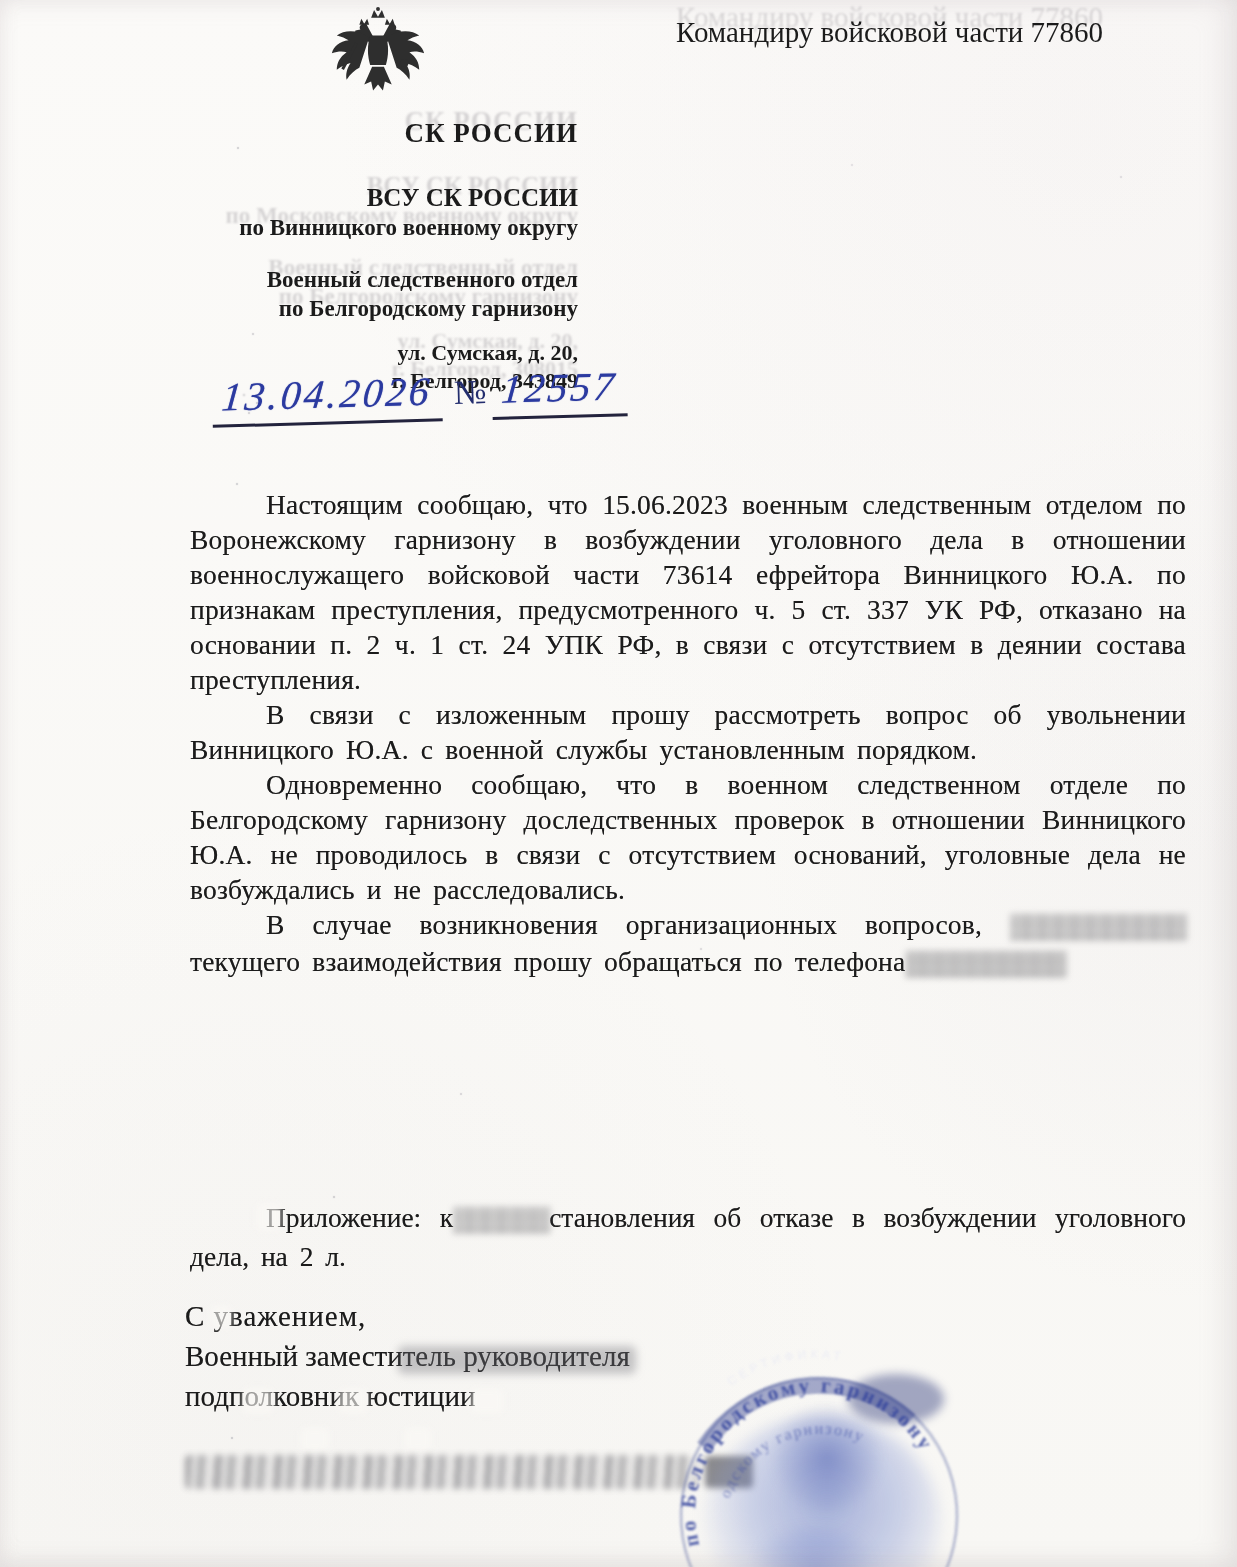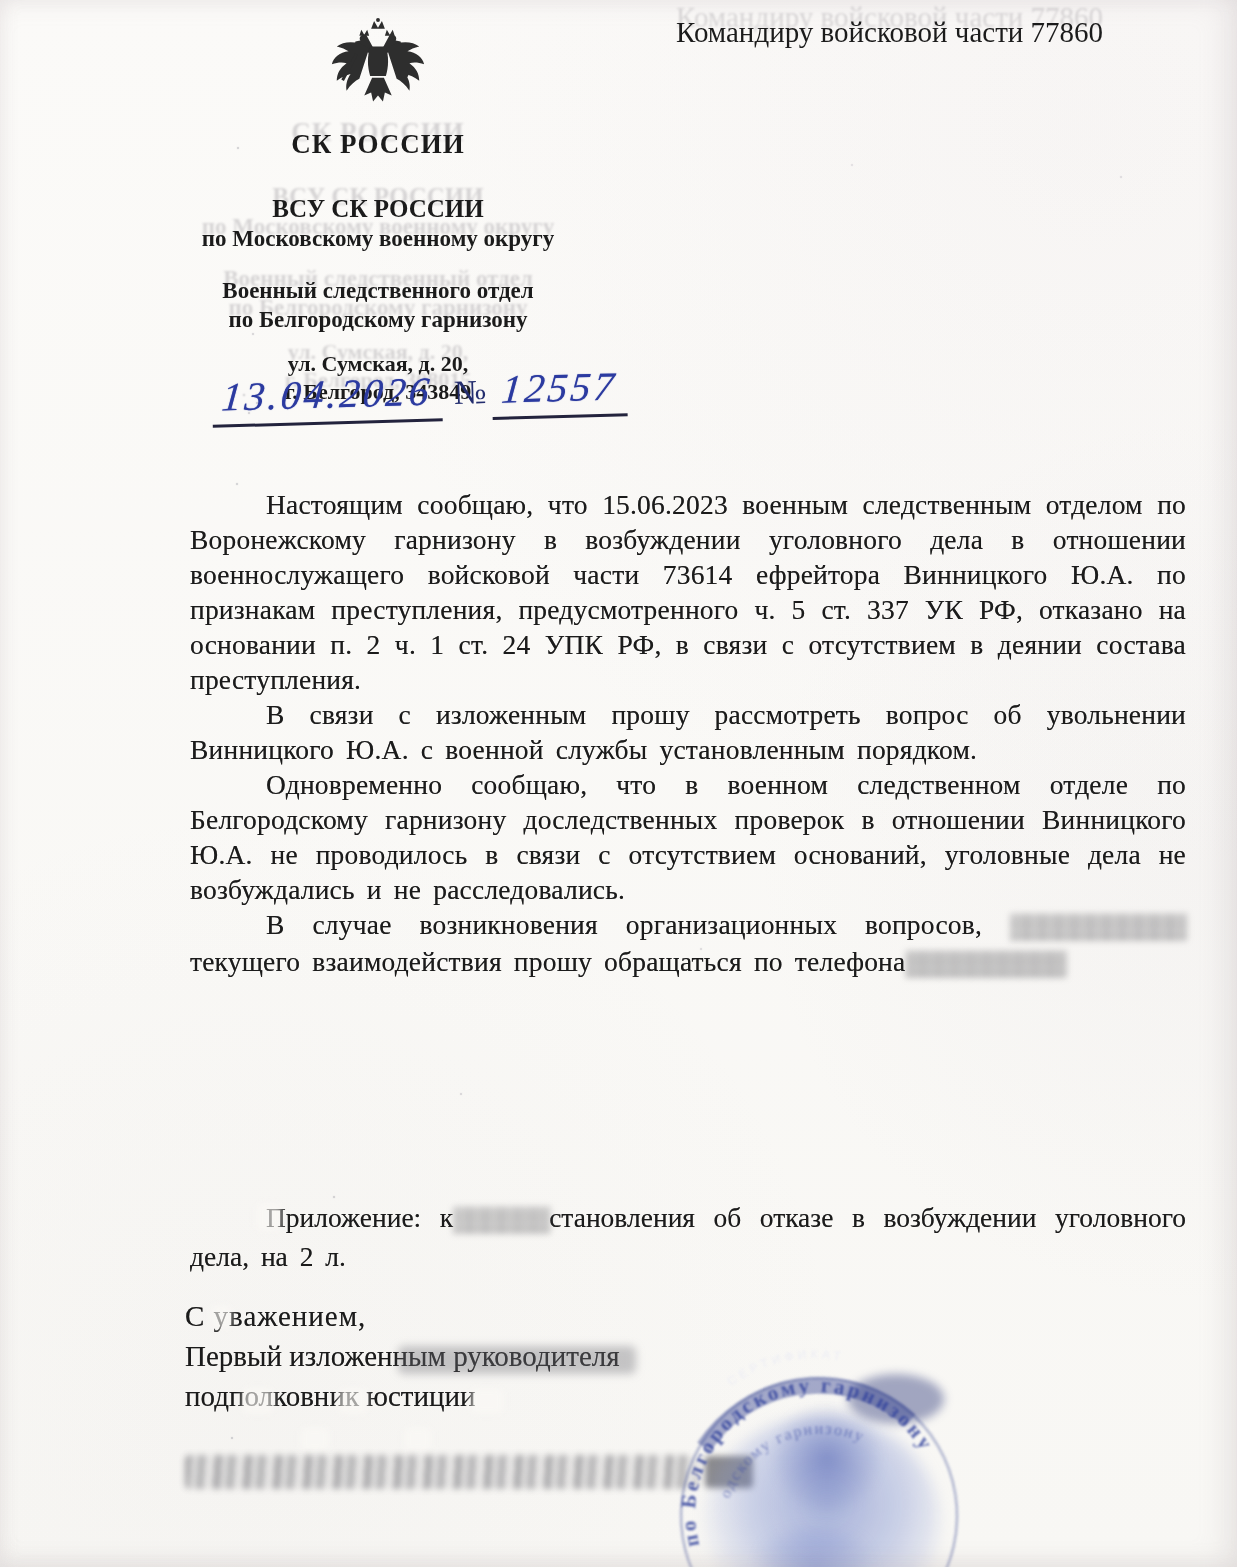--- a/index.html
+++ b/index.html
@@ -24,21 +24,21 @@
   
   .speck{position:absolute;left:0;top:0;width:2px;height:2px;border-radius:50%;background:transparent;
     box-shadow:
       237px 147px 1px #8d8d96, 252px 333px 1px #9a96a0, 243px 394px 2px #827f8a,
       256px 402px 1px #8d8a93, 248px 412px 1px #97949e, 236px 483px 1px #90909a,
       808px 513px 1px #a7a4ae, 851px 164px 1px #bcb7c0, 958px 1213px 1px #a39fa9,
       333px 1196px 1px #8f8c98, 231px 1437px 1px #8a8a94, 1143px 642px 1px #bab5bf,
       1120px 176px 1px #b4aeb8, 700px 948px 1px #aaa6b0, 460px 1093px 1px #a29ea8;
     opacity:.55;}
   
-  .letterhead{position:absolute;left:178px;top:11px;width:400px;text-align:center;font-weight:bold;}
+  .letterhead{position:absolute;left:178px;top:0;width:400px;text-align:right;font-weight:bold;}
   .emblem{width:100px;height:108px;margin:6px auto 0;filter:blur(.4px);opacity:.92;}
   .gline{position:relative;}
   .gline .ghost{position:absolute;left:0;right:0;top:-12px;opacity:.22;color:#55505a;filter:blur(1px);font-weight:bold;}
   .gline .main{position:relative;}
   .lh-org{font-size:27px;letter-spacing:1px;margin-top:4px;}
   .lh-vsu{font-size:25px;margin-top:35px;}
   .lh-vsu2{font-size:23px;margin-top:3px;}
   .lh-dept1{font-size:23px;margin-top:26px;}
   .lh-dept2{font-size:23px;margin-top:3px;}
   .lh-addr1{font-size:22px;margin-top:18px;}
@@ -122,21 +122,21 @@
     <div class="lh-org gline">
       <span class="ghost">СК РОССИИ</span>
       <span class="main">СК РОССИИ</span>
     </div>
     <div class="lh-vsu gline">
       <span class="ghost">ВСУ СК РОССИИ</span>
       <span class="main">ВСУ СК РОССИИ</span>
     </div>
     <div class="lh-vsu2 gline">
       <span class="ghost">по Московскому военному округу</span>
-      <span class="main">по Московскому военному округу</span>
+      <span class="main">по Винницкого военному округу</span>
     </div>
     <div class="lh-dept1 gline">
       <span class="ghost">Военный следственный отдел</span>
       <span class="main">Военный следственного отдел</span>
     </div>
     <div class="lh-dept2 gline">
       <span class="ghost">по Белгородскому гарнизону</span>
       <span class="main">по Белгородскому гарнизону</span>
     </div>
     <div class="lh-addr1 gline">
@@ -164,21 +164,21 @@
     <p>Одновременно сообщаю, что в военном следственном отделе по Белгородскому гарнизону доследственных проверок в отношении Винницкого Ю.А. не проводилось в связи с отсутствием оснований, уголовные дела не возбуждались и не расследовались.</p>
     <p><span>В случае возникновения организационных вопросов, </span><span class="redacted">▒▒▒▒▒▒▒▒▒▒▒</span><span> текущего взаимодействия прошу обращаться по телефона</span><span class="redacted">▒▒▒▒▒▒▒▒▒▒</span></p>
   </div>
 
   <div class="attach-block">
     <p><span>Приложение: к</span><span class="redacted">▒▒▒▒▒▒</span><span>становления об отказе в возбуждении уголовного дела, на 2 л.</span></p>
   </div>
 
   <div class="sig-block">
     <div class="sig-closing">С уважением,</div>
-    <div>Первый изложенным руководителя</div>
+    <div>Военный заместитель руководителя</div>
     <div>подполковник юстиции</div>
   </div>
 
   <div class="smudge smudge-dark" style="left:398px;top:1346px;width:238px;height:28px;"></div>
   <div class="smudge smudge-light" style="left:242px;top:1388px;width:32px;height:26px;"></div>
   <div class="smudge smudge-light" style="left:338px;top:1388px;width:30px;height:26px;"></div>
   <div class="smudge smudge-light" style="left:470px;top:1388px;width:34px;height:26px;"></div>
   <div class="smudge smudge-light" style="left:300px;top:1427px;width:30px;height:24px;"></div>
   <div class="smudge smudge-light" style="left:404px;top:1427px;width:28px;height:24px;"></div>
   <div class="smudge smudge-light" style="left:256px;top:1203px;width:26px;height:28px;"></div>

